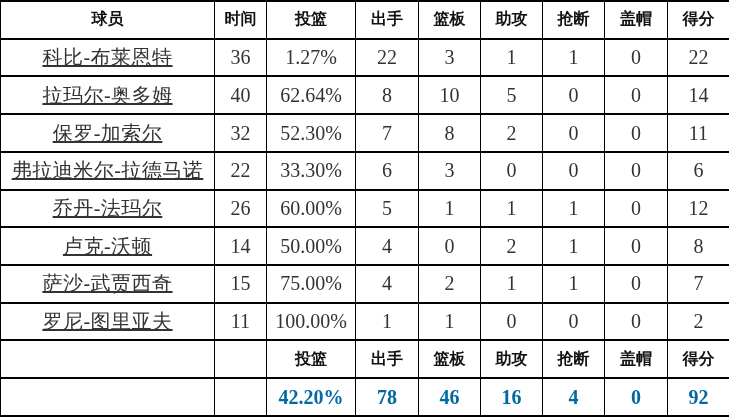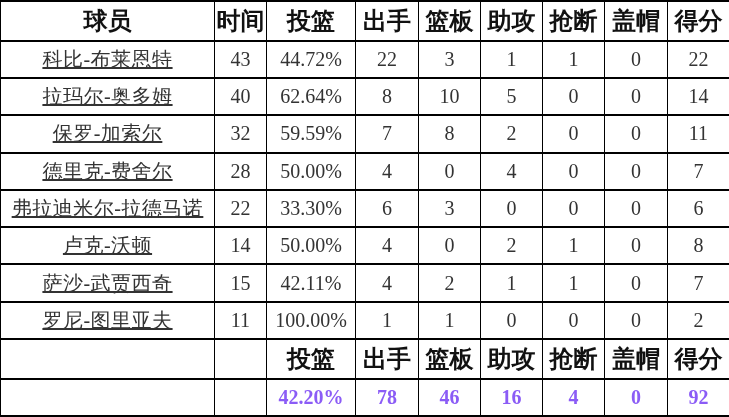--- a/index.html
+++ b/index.html
@@ -31,24 +31,24 @@
     white-space: nowrap;
     overflow: hidden;
     font-size: 20px;
     font-weight: 400;
     color: #333333;
     height: 30px;
   }
   table.stats th {
     font-weight: 700;
     color: #111111;
-    font-size: 24px;
+    font-size: 16px;
   }
   table.stats tr.totals-row td {
-    color: #8b5cf6;
+    color: #0369a1;
     font-weight: 700;
   }
   table.stats td.player-name {
     letter-spacing: 0.5px;
     text-decoration: underline;
   }
 </style>
 </head>
 <body>
 
@@ -74,22 +74,22 @@
       <th>出手</th>
       <th>篮板</th>
       <th>助攻</th>
       <th>抢断</th>
       <th>盖帽</th>
       <th>得分</th>
     </tr>
 
     <tr>
       <td class="player-name">科比-布莱恩特</td>
-      <td>43</td>
-      <td>44.72%</td>
+      <td>36</td>
+      <td>1.27%</td>
       <td>22</td>
       <td>3</td>
       <td>1</td>
       <td>1</td>
       <td>0</td>
       <td>22</td>
     </tr>
 
     <tr>
       <td class="player-name">拉玛尔-奥多姆</td>
@@ -99,70 +99,70 @@
       <td>10</td>
       <td>5</td>
       <td>0</td>
       <td>0</td>
       <td>14</td>
     </tr>
 
     <tr>
       <td class="player-name">保罗-加索尔</td>
       <td>32</td>
-      <td>59.59%</td>
+      <td>52.30%</td>
       <td>7</td>
       <td>8</td>
       <td>2</td>
       <td>0</td>
       <td>0</td>
       <td>11</td>
     </tr>
 
-    <tr>
-      <td class="player-name">德里克-费舍尔</td>
-      <td>28</td>
-      <td>50.00%</td>
-      <td>4</td>
-      <td>0</td>
-      <td>4</td>
-      <td>0</td>
-      <td>0</td>
-      <td>7</td>
-    </tr>
 
     <tr>
       <td class="player-name">弗拉迪米尔-拉德马诺</td>
       <td>22</td>
       <td>33.30%</td>
       <td>6</td>
       <td>3</td>
       <td>0</td>
       <td>0</td>
       <td>0</td>
       <td>6</td>
     </tr>
 
+    <tr>
+      <td class="player-name">乔丹-法玛尔</td>
+      <td>26</td>
+      <td>60.00%</td>
+      <td>5</td>
+      <td>1</td>
+      <td>1</td>
+      <td>1</td>
+      <td>0</td>
+      <td>12</td>
+    </tr>
 
     <tr>
       <td class="player-name">卢克-沃顿</td>
       <td>14</td>
       <td>50.00%</td>
       <td>4</td>
       <td>0</td>
       <td>2</td>
       <td>1</td>
       <td>0</td>
       <td>8</td>
     </tr>
 
     <tr>
       <td class="player-name">萨沙-武贾西奇</td>
       <td>15</td>
-      <td>42.11%</td>
+      <td>75.00%</td>
       <td>4</td>
       <td>2</td>
       <td>1</td>
       <td>1</td>
       <td>0</td>
       <td>7</td>
     </tr>
 
 
     <tr>

